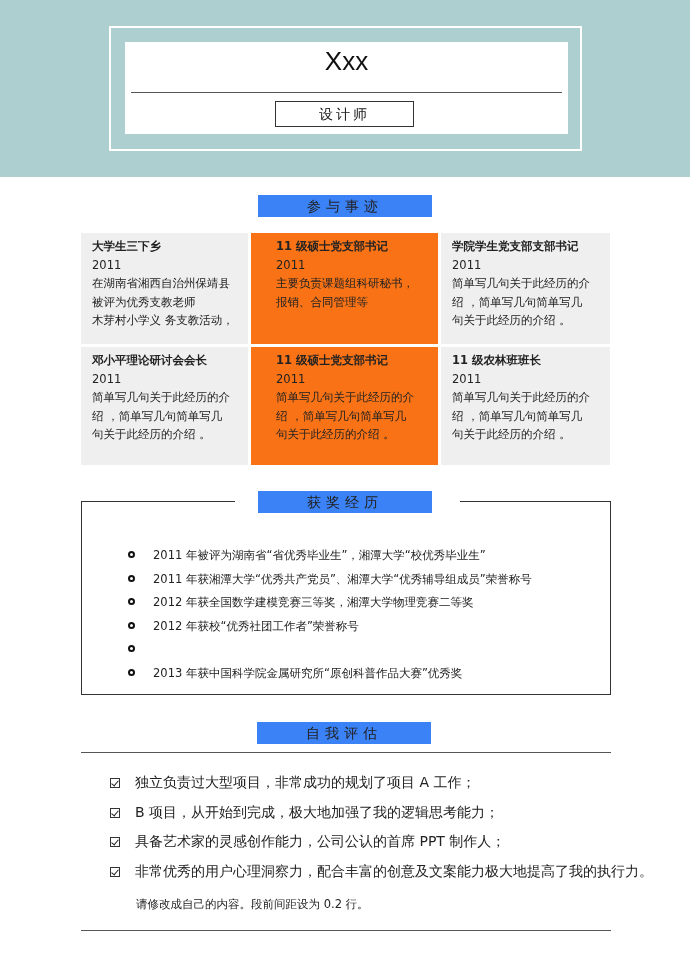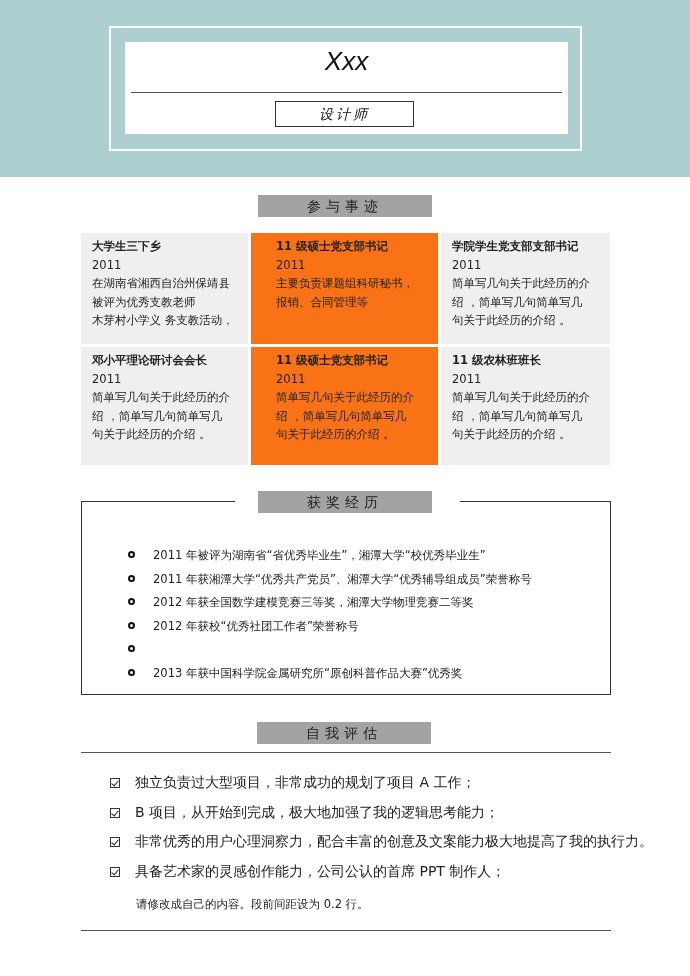--- a/index.html
+++ b/index.html
@@ -1,26 +1,26 @@
 <!DOCTYPE html>
 <html><head>
 <meta charset="utf-8">
 <style>
   * { box-sizing: border-box; margin: 0; padding: 0; }
   html, body { width: 690px; height: 976px; background: #ffffff; overflow: hidden; }
   body { font-family: "DejaVu Sans", "Liberation Sans", sans-serif; color: #1a1a1a; position: relative; }
 
   .header-band { position: absolute; left: 0; top: 0; width: 690px; height: 177px; background: #aecfcf; }
   .header-frame { position: absolute; left: 109px; top: 26px; width: 473px; height: 125px; border: 2px solid #ffffff; }
-  .header-card { position: absolute; left: 125px; top: 42px; width: 443px; height: 92px; background: #ffffff; font-style: italic; }
+  .header-card { position: absolute; left: 125px; top: 42px; width: 443px; height: 92px; background: #ffffff; }
   .name { position: absolute; left: 0; top: 4px; width: 100%; text-align: center; font-family: "Liberation Sans", sans-serif; font-size: 26px; color: #111; }
   .name-line { position: absolute; left: 6px; right: 6px; top: 50px; height: 1px; background: #555; }
   .title-box { position: absolute; left: 150px; top: 59px; width: 139px; height: 26px; border: 1px solid #333; text-align: center; font-size: 14px; line-height: 24px; letter-spacing: 3px; }
 
-  .section-tag { position: absolute; height: 22px; background: #a3a3a3; text-align: center; font-size: 14px; line-height: 22px; letter-spacing: 5px; color: #222; }
+  .section-tag { position: absolute; height: 22px; background: #3b82f6; text-align: center; font-size: 14px; line-height: 22px; letter-spacing: 5px; color: #222; }
 
   .grid { position: absolute; left: 81px; top: 233px; width: 529px; }
   .cell { position: absolute; padding: 4px 0 0 11px; font-size: 11.5px; line-height: 18.5px; color: #222; }
   .cell.gray { background: #efefef; }
   .cell.beige { background: #f97316; }
   .cell .ct { font-weight: bold; font-size: 11.5px; }
 
   .awards-box { position: absolute; left: 81px; top: 501px; width: 530px; height: 194px; border: 1px solid #333; border-top: none; }
   .awards-top-left { position: absolute; left: 81px; top: 501px; width: 154px; height: 1px; background: #333; }
   .awards-top-right { position: absolute; left: 460px; top: 501px; width: 151px; height: 1px; background: #333; }
@@ -107,17 +107,17 @@
   <li><span class="bullet"></span></li>
   <li><span class="bullet"></span><span>2013 年获中国科学院金属研究所“原创科普作品大赛”优秀奖</span></li>
 </ul>
 
 <div class="section-tag" style="left:257px; top:722px; width:174px;">自我评估</div>
 <div class="rule" style="top:752px;"></div>
 
 <ul class="eval-list">
   <li><span class="check"></span><span>独立负责过大型项目，非常成功的规划了项目 A 工作；</span></li>
   <li><span class="check"></span><span>B 项目，从开始到完成，极大地加强了我的逻辑思考能力；</span></li>
+  <li><span class="check"></span><span>具备艺术家的灵感创作能力，公司公认的首席 PPT 制作人；</span></li>
   <li><span class="check"></span><span>非常优秀的用户心理洞察力，配合丰富的创意及文案能力极大地提高了我的执行力。</span></li>
-  <li><span class="check"></span><span>具备艺术家的灵感创作能力，公司公认的首席 PPT 制作人；</span></li>
 </ul>
 <div class="eval-note">请修改成自己的内容。段前间距设为 0.2 行。</div>
 <div class="rule" style="top:930px;"></div>
 
 </body></html>

